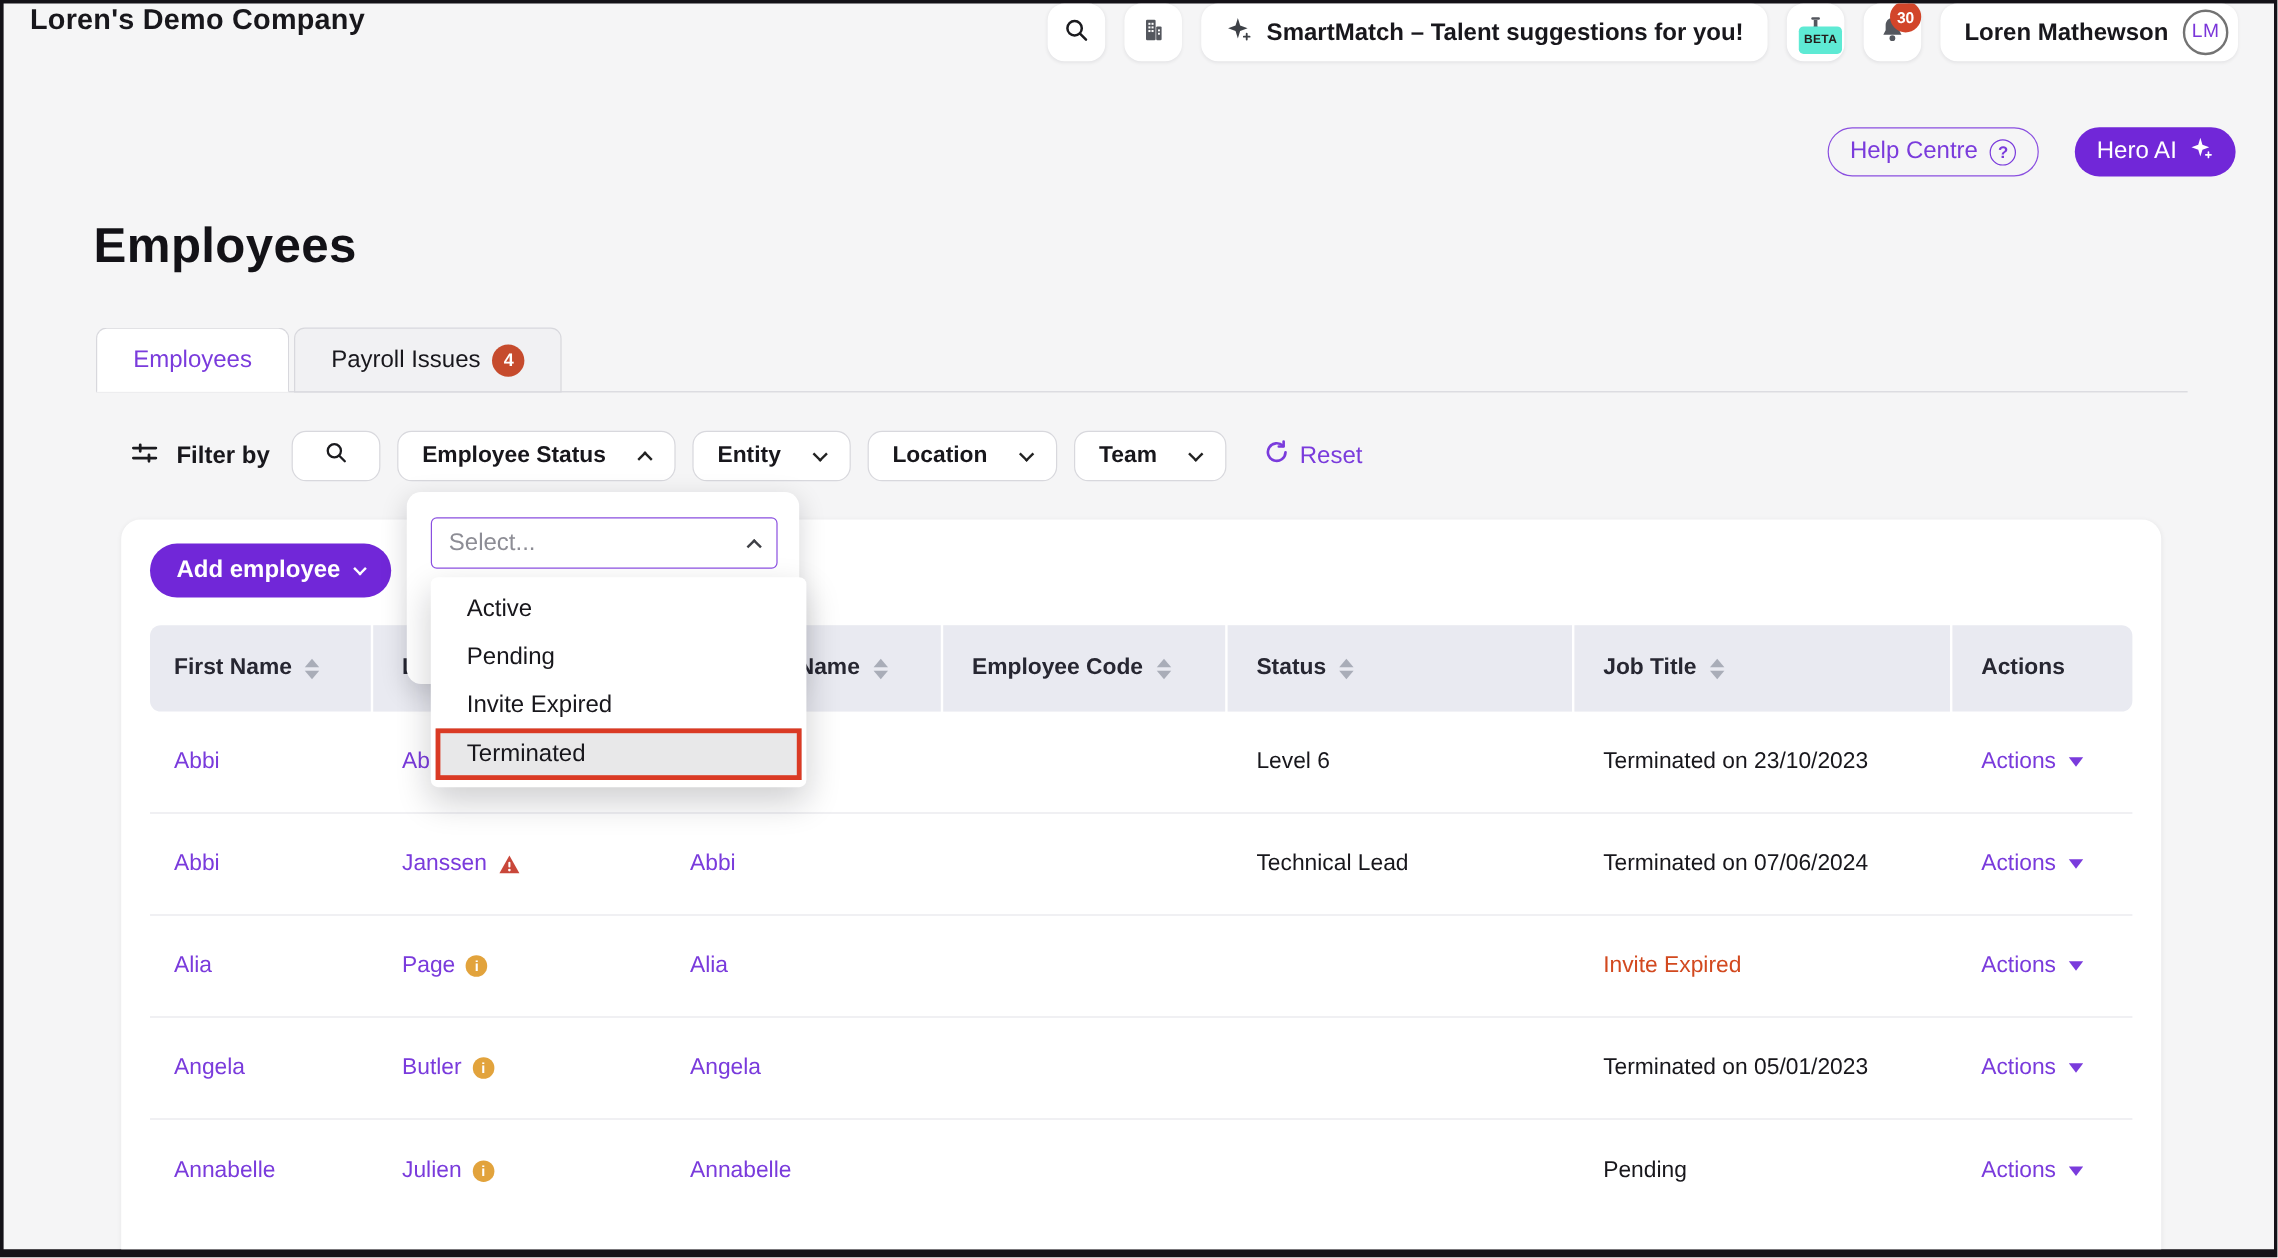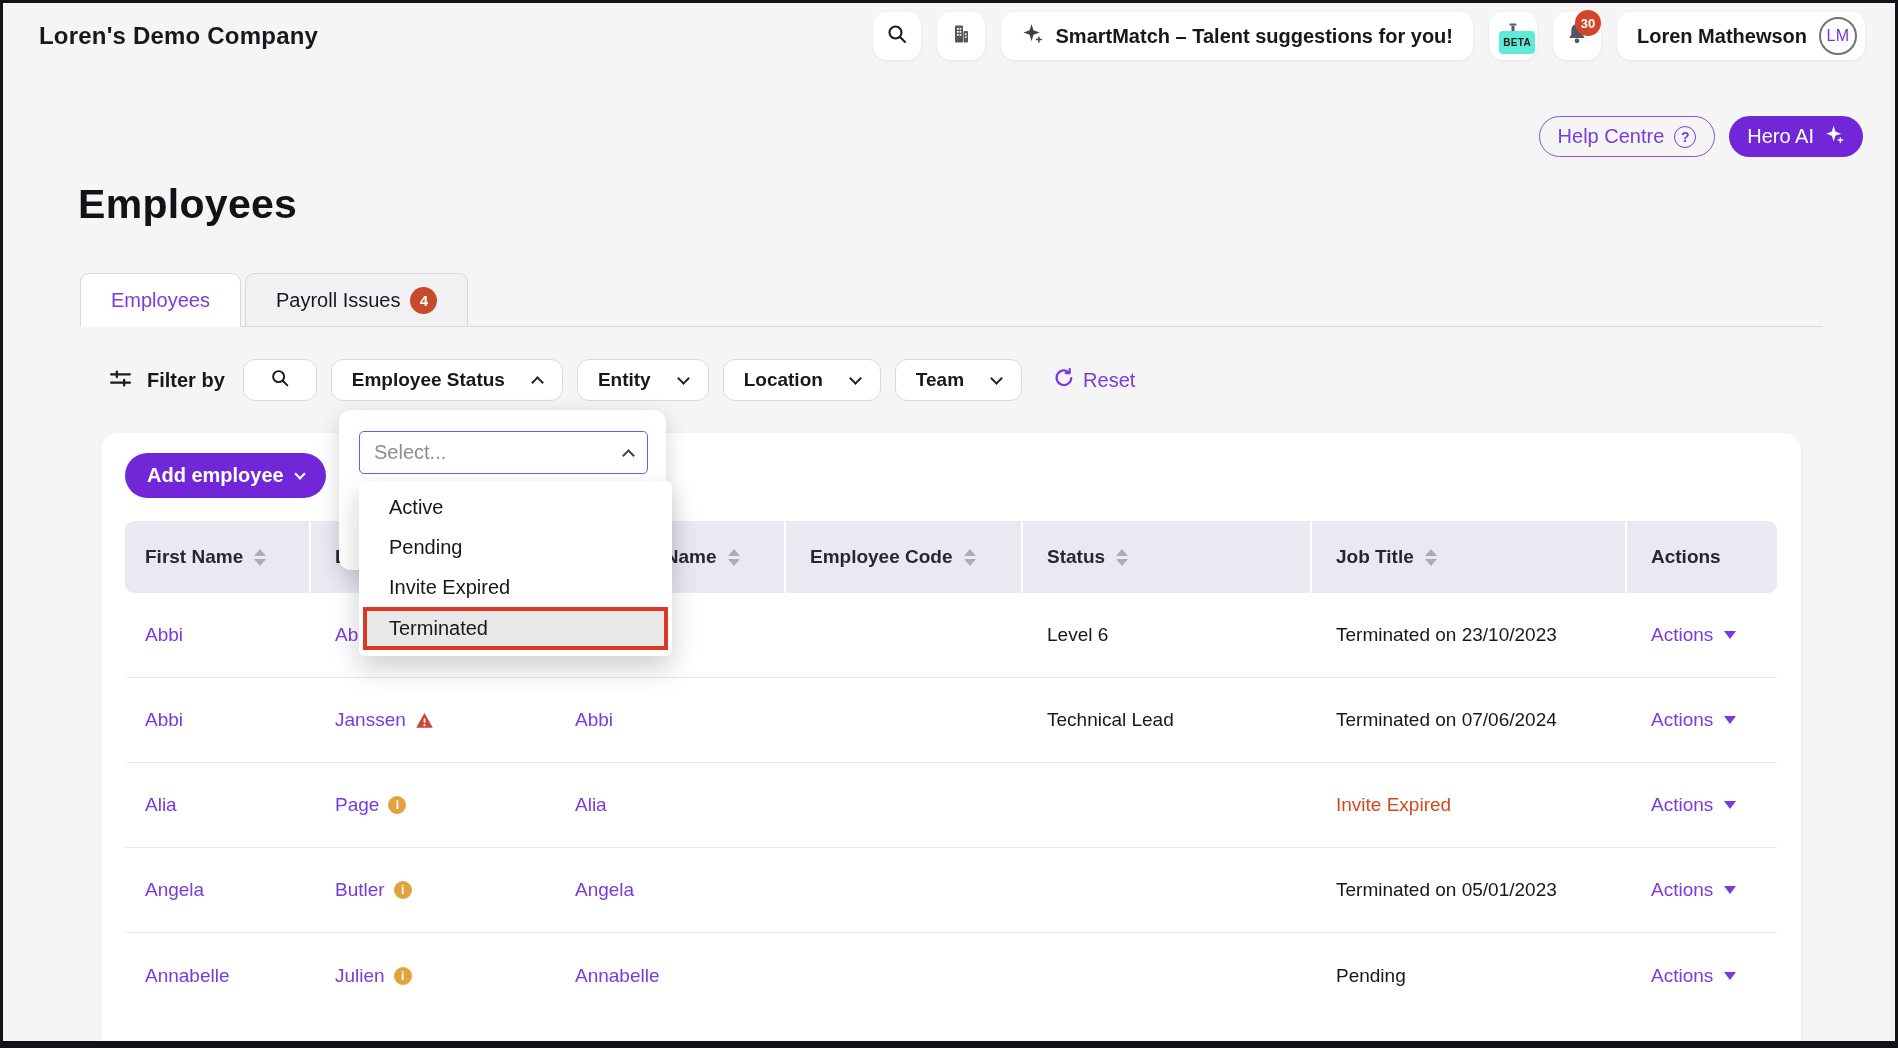--- a/index.html
+++ b/index.html
@@ -5,35 +5,35 @@
   :root{
     --bg:#f5f5f6; --ink:#18171c; --purple:#7a3bdc; --purple-fill:#7127d8;
     --border:#d8d8dd; --header-bg:#e9eaf1; --red:#cf4527; --red-annot:#da3a24;
     --gray-icon:#54575e; --sort:#a9adb8;
   }
   *{box-sizing:border-box;margin:0;padding:0;font-family:"Liberation Sans","DejaVu Sans",sans-serif;}
   html,body{background:#fff;}
   .page{position:relative;width:1898px;height:1048px;background:var(--bg);
         border:3px solid #141218;border-bottom-width:7px;overflow:hidden;}
   
-  .top-bar{position:absolute;left:14px;top:0;right:0;height:66px;display:flex;align-items:center;padding:0 30px 0 22px;}
+  .top-bar{position:absolute;left:0;top:0;right:0;height:66px;display:flex;align-items:flex-start;padding:0 30px 0 22px;}
   .company{font-size:24px;font-weight:bold;color:var(--ink);letter-spacing:.2px;}
   .tb-right{margin-left:auto;display:flex;align-items:center;gap:16px;}
   .icon-btn{width:48px;height:48px;background:#fff;border-radius:14px;display:flex;align-items:center;justify-content:center;
             box-shadow:0 1px 3px rgba(20,20,30,.07);position:relative;cursor:pointer;}
   .pill-white{height:48px;background:#fff;border-radius:14px;display:flex;align-items:center;gap:12px;
               padding:0 20px;box-shadow:0 1px 3px rgba(20,20,30,.07);font-size:20px;font-weight:bold;color:var(--ink);}
   .beta-badge{position:absolute;right:2px;bottom:6px;background:#5eead4;color:#241b1a;font-size:10px;font-weight:bold;
               padding:6px 4px;border-radius:4px;letter-spacing:.3px;}
   .notif-badge{position:absolute;right:0px;top:-2px;min-width:26px;height:26px;border-radius:13px;background:#d2452a;
                color:#fff;font-size:13px;font-weight:bold;display:flex;align-items:center;justify-content:center;padding:0 4px;}
   .avatar{width:38px;height:38px;border-radius:50%;border:2px solid #737373;color:#7a35d9;font-size:16px;
           display:flex;align-items:center;justify-content:center;background:#fff;font-weight:normal;letter-spacing:.5px;}
   
-  .assist-row{position:absolute;top:113px;right:32px;display:flex;gap:14px;align-items:center;}
+  .assist-row{position:absolute;top:103px;right:32px;display:flex;gap:30px;align-items:center;}
   .help-pill{height:41px;border:1.6px solid #8a4fe0;border-radius:21px;color:var(--purple);font-size:20px;
              display:flex;align-items:center;gap:10px;padding:0 18px;background:var(--bg);cursor:pointer;}
   .hero-pill{height:41px;border-radius:21px;background:var(--purple-fill);color:#fff;font-size:20px;
              display:flex;align-items:center;gap:10px;padding:0 18px;cursor:pointer;}
   .qmark{width:22px;height:22px;border:1.7px solid currentColor;border-radius:50%;display:inline-flex;
          align-items:center;justify-content:center;font-size:14px;font-weight:bold;}
   
   .page-title{position:absolute;left:75px;top:178px;font-size:41px;font-weight:bold;color:#131217;letter-spacing:.3px;}
   .tabline{position:absolute;left:77px;top:323px;width:1743px;height:1px;background:#d6d6db;}
   .tabs{position:absolute;left:77px;top:270px;display:flex;z-index:2;}

